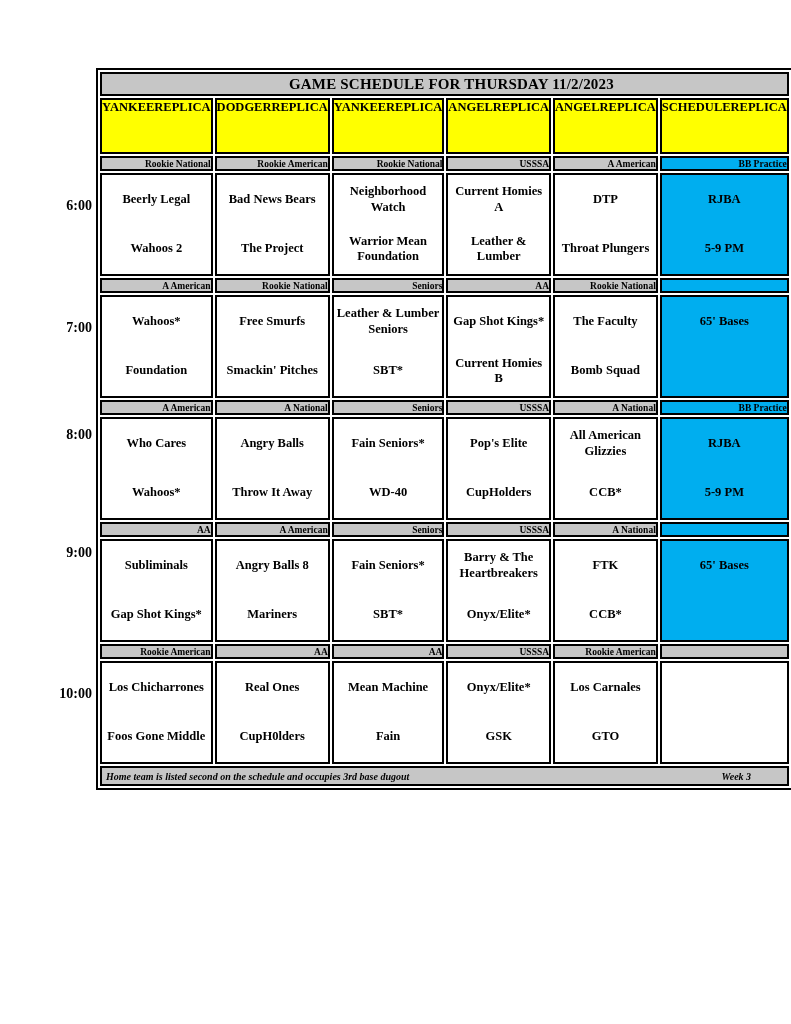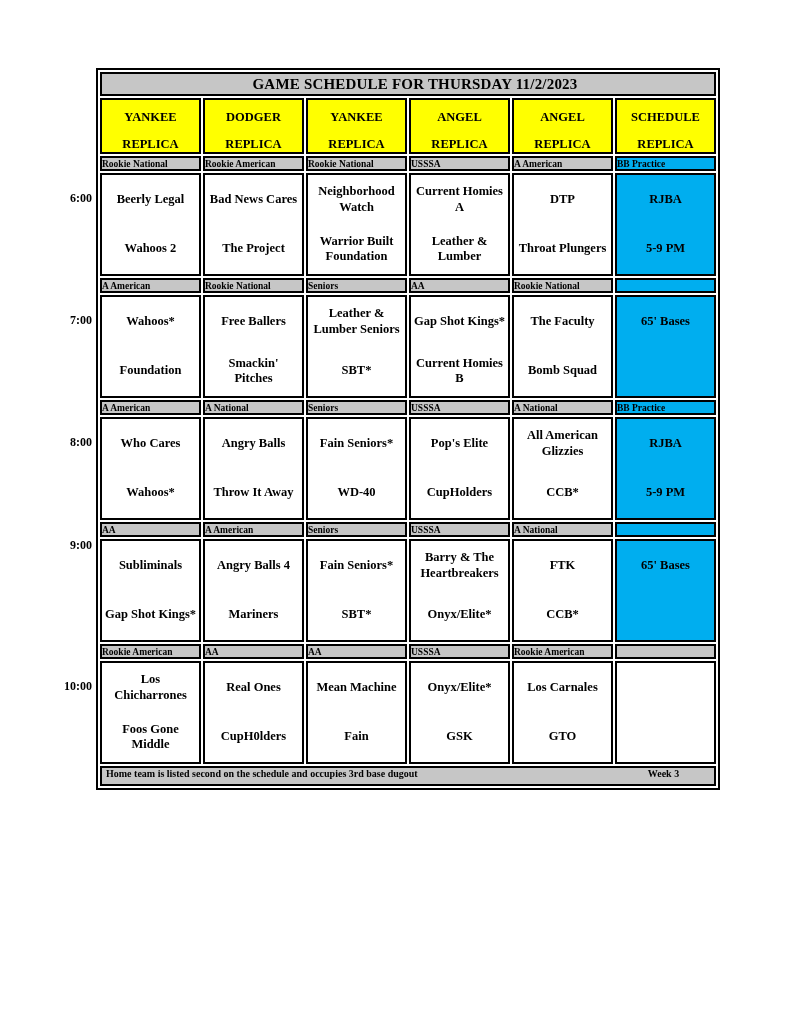--- a/index.html
+++ b/index.html
@@ -5,37 +5,37 @@
   html,body{margin:0;padding:0;background:#ffffff;}
   .page{position:relative;width:791px;height:1024px;background:#ffffff;overflow:hidden;
         font-family:"Liberation Serif",serif;color:#000;}
   .table-frame{position:absolute;left:96px;top:68px;border:2px solid #000;background:#fff;}
   table.sched{border-collapse:separate;border-spacing:2px;table-layout:fixed;}
   table.sched td{box-sizing:border-box;border:2px solid #000;overflow:hidden;}
   td.title-cell{height:24px;background:#c6c6c6;text-align:center;vertical-align:middle;
                 font-weight:bold;font-size:15px;letter-spacing:.2px;padding-left:15px;}
   td.header-cell{height:56px;width:101px;background:#ffff00;text-align:center;vertical-align:middle;
                  font-weight:bold;font-size:12.5px;padding:0;}
-  .header-inner{display:flex;flex-direction:column;justify-content:flex-end;height:100%;gap:12px;}
-  td.league-cell{height:15px;background:#c6c6c6;text-align:left;vertical-align:middle;
+  .header-inner{display:flex;flex-direction:row;justify-content:flex-end;height:100%;}
+  td.league-cell{height:15px;background:#c6c6c6;text-align:right;vertical-align:middle;
                  font-weight:bold;font-size:9.5px;padding:0;}
   td.body-cell{height:103px;background:#ffffff;padding:0;vertical-align:top;}
   .cell-halves{display:flex;flex-direction:column;height:99px;}
   .half{flex:1;display:flex;align-items:center;justify-content:center;text-align:center;
         font-weight:bold;font-size:12.5px;line-height:1.25;padding:0 3px;}
   .bg-blue{background:#00aeef !important;}
   .bg-gray{background:#c6c6c6 !important;}
   .bg-white{background:#ffffff !important;}
   td.footer-cell{height:20px;background:#c6c6c6;font-weight:bold;font-size:10px;
                  vertical-align:middle;padding:0;}
-  .footer-inner{display:flex;height:100%;}
+  .footer-inner{display:flex;align-items:center;height:100%;font-style:italic;}
   .footer-note{padding-left:4px;flex:1;text-align:left;}
   .footer-week{width:101px;text-align:center;}
   .time-label{position:absolute;left:56px;width:36px;text-align:right;
-              font-weight:bold;font-size:12px;line-height:14px;}
+              font-weight:bold;font-size:14px;line-height:14px;margin-top:8px;}
 </style>
 </head>
 <body>
 
 <div class="page">
 
   <div class="table-frame">
     <table class="sched">
       <tbody>
         <tr>
@@ -90,28 +90,28 @@
           </tr>
           <tr>
             <td class="body-cell">
               <div class="cell-halves">
                 <div class="half">Beerly Legal</div>
                 <div class="half">Wahoos 2</div>
               </div>
             </td>
             <td class="body-cell">
               <div class="cell-halves">
-                <div class="half">Bad News Cares</div>
+                <div class="half">Bad News Bears</div>
                 <div class="half">The Project</div>
               </div>
             </td>
             <td class="body-cell">
               <div class="cell-halves">
                 <div class="half">Neighborhood Watch</div>
-                <div class="half">Warrior Built Foundation</div>
+                <div class="half">Warrior Mean Foundation</div>
               </div>
             </td>
             <td class="body-cell">
               <div class="cell-halves">
                 <div class="half">Current Homies A</div>
                 <div class="half">Leather &amp; Lumber</div>
               </div>
             </td>
             <td class="body-cell">
               <div class="cell-halves">
@@ -136,21 +136,21 @@
           </tr>
           <tr>
             <td class="body-cell">
               <div class="cell-halves">
                 <div class="half">Wahoos*</div>
                 <div class="half">Foundation</div>
               </div>
             </td>
             <td class="body-cell">
               <div class="cell-halves">
-                <div class="half">Free Ballers</div>
+                <div class="half">Free Smurfs</div>
                 <div class="half">Smackin' Pitches</div>
               </div>
             </td>
             <td class="body-cell">
               <div class="cell-halves">
                 <div class="half">Leather &amp; Lumber Seniors</div>
                 <div class="half">SBT*</div>
               </div>
             </td>
             <td class="body-cell">
@@ -228,21 +228,21 @@
           </tr>
           <tr>
             <td class="body-cell">
               <div class="cell-halves">
                 <div class="half">Subliminals</div>
                 <div class="half">Gap Shot Kings*</div>
               </div>
             </td>
             <td class="body-cell">
               <div class="cell-halves">
-                <div class="half">Angry Balls 4</div>
+                <div class="half">Angry Balls 8</div>
                 <div class="half">Mariners</div>
               </div>
             </td>
             <td class="body-cell">
               <div class="cell-halves">
                 <div class="half">Fain Seniors*</div>
                 <div class="half">SBT*</div>
               </div>
             </td>
             <td class="body-cell">
@@ -318,18 +318,18 @@
               </div>
             </td>
           </tr>
         </tbody>
     </table>
   </div>
 
   <div id="time-rail">
       <div class="time-label" style="top: 191px;">6:00</div>
       <div class="time-label" style="top: 313px;">7:00</div>
-      <div class="time-label" style="top: 435px;">8:00</div>
+      <div class="time-label" style="top: 420px;">8:00</div>
       <div class="time-label" style="top: 538px;">9:00</div>
       <div class="time-label" style="top: 679px;">10:00</div>
     </div>
 
 </div>
 
 </body></html>

